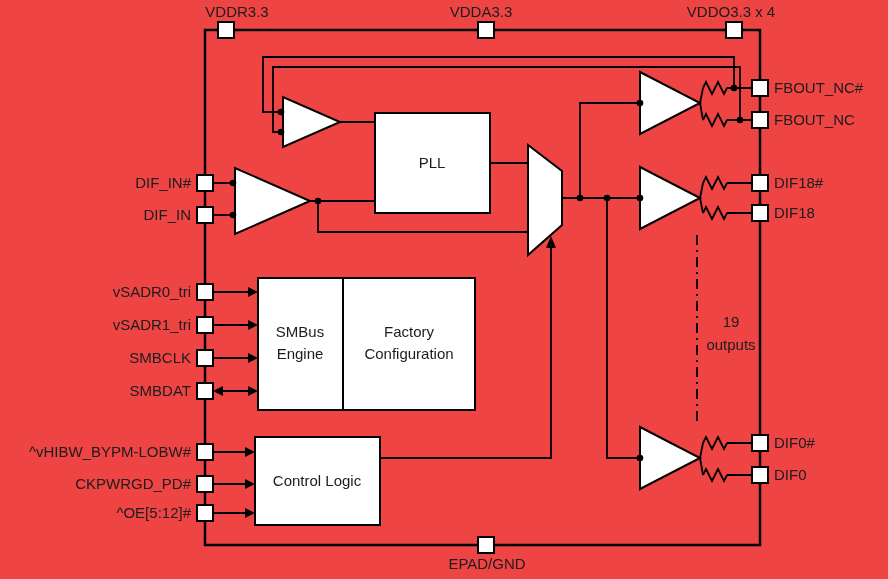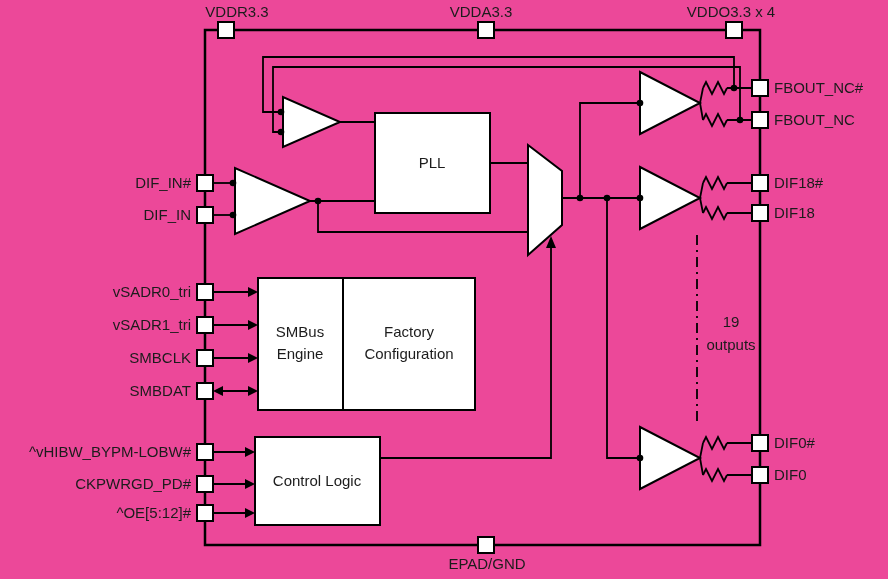--- a/index.html
+++ b/index.html
@@ -5,21 +5,21 @@
   html, body {
     margin: 0;
     padding: 0;
     background: #ffffff;
     font-family: "Liberation Sans", "DejaVu Sans", sans-serif;
   }
   .canvas {
     position: relative;
     width: 888px;
     height: 579px;
-    background: #ec4899;
+    background: #ef4444;
     overflow: hidden;
   }
   svg text {
     font-family: "Liberation Sans", "DejaVu Sans", sans-serif;
     font-size: 15px;
     fill: #1c1c1c;
   }
   .shape { fill: #ffffff; stroke: #000000; stroke-width: 2; }
   .wire  { fill: none; stroke: #000000; stroke-width: 1.8; }
   .arrow { fill: #000000; stroke: none; }

